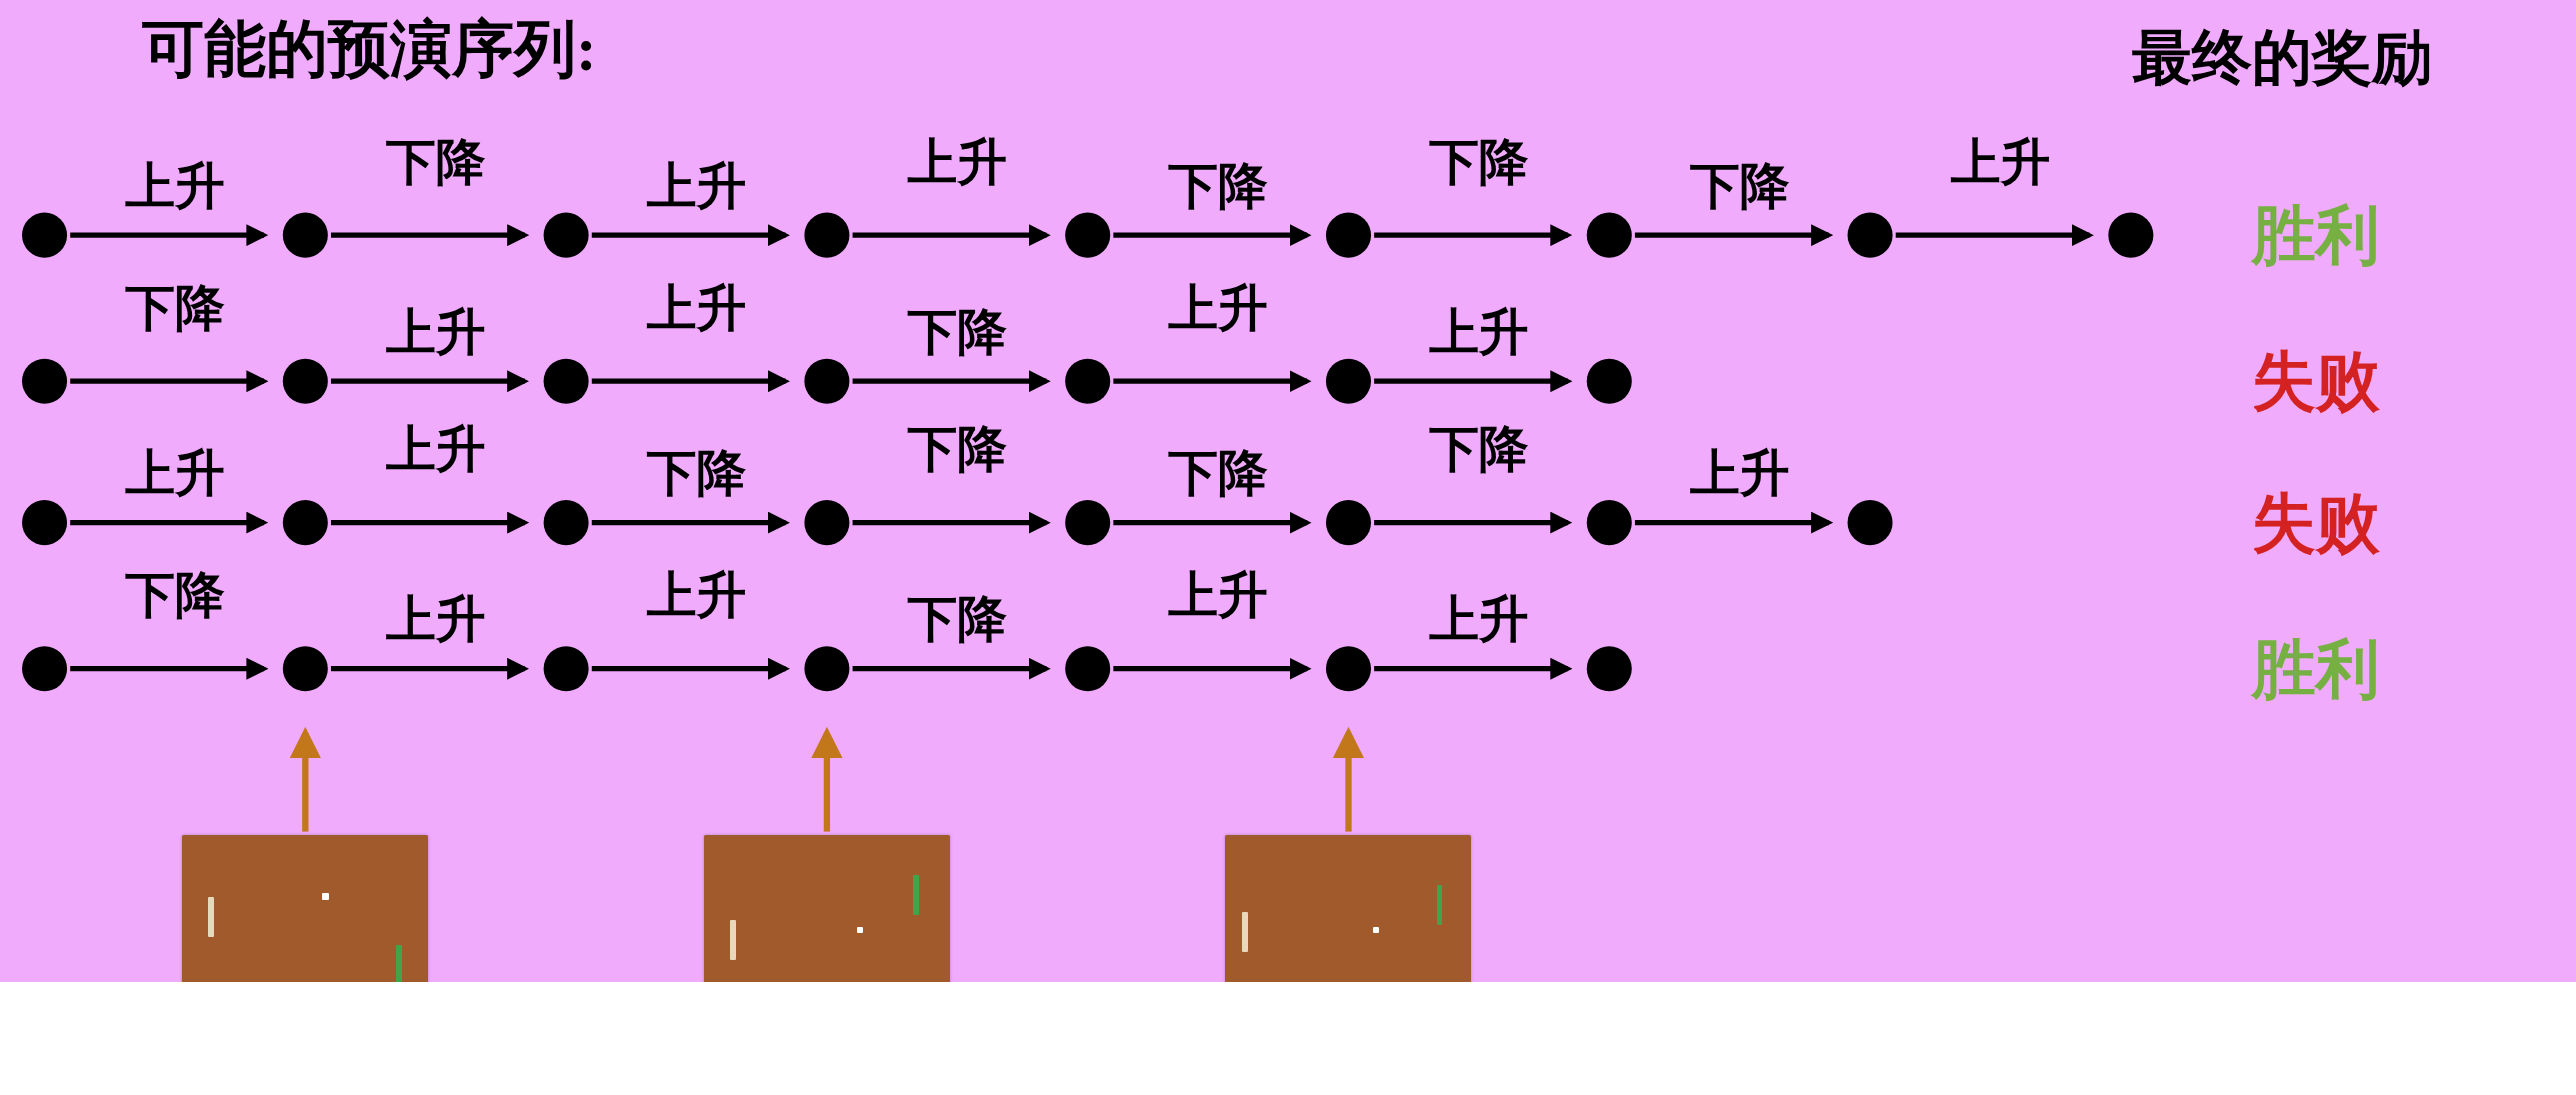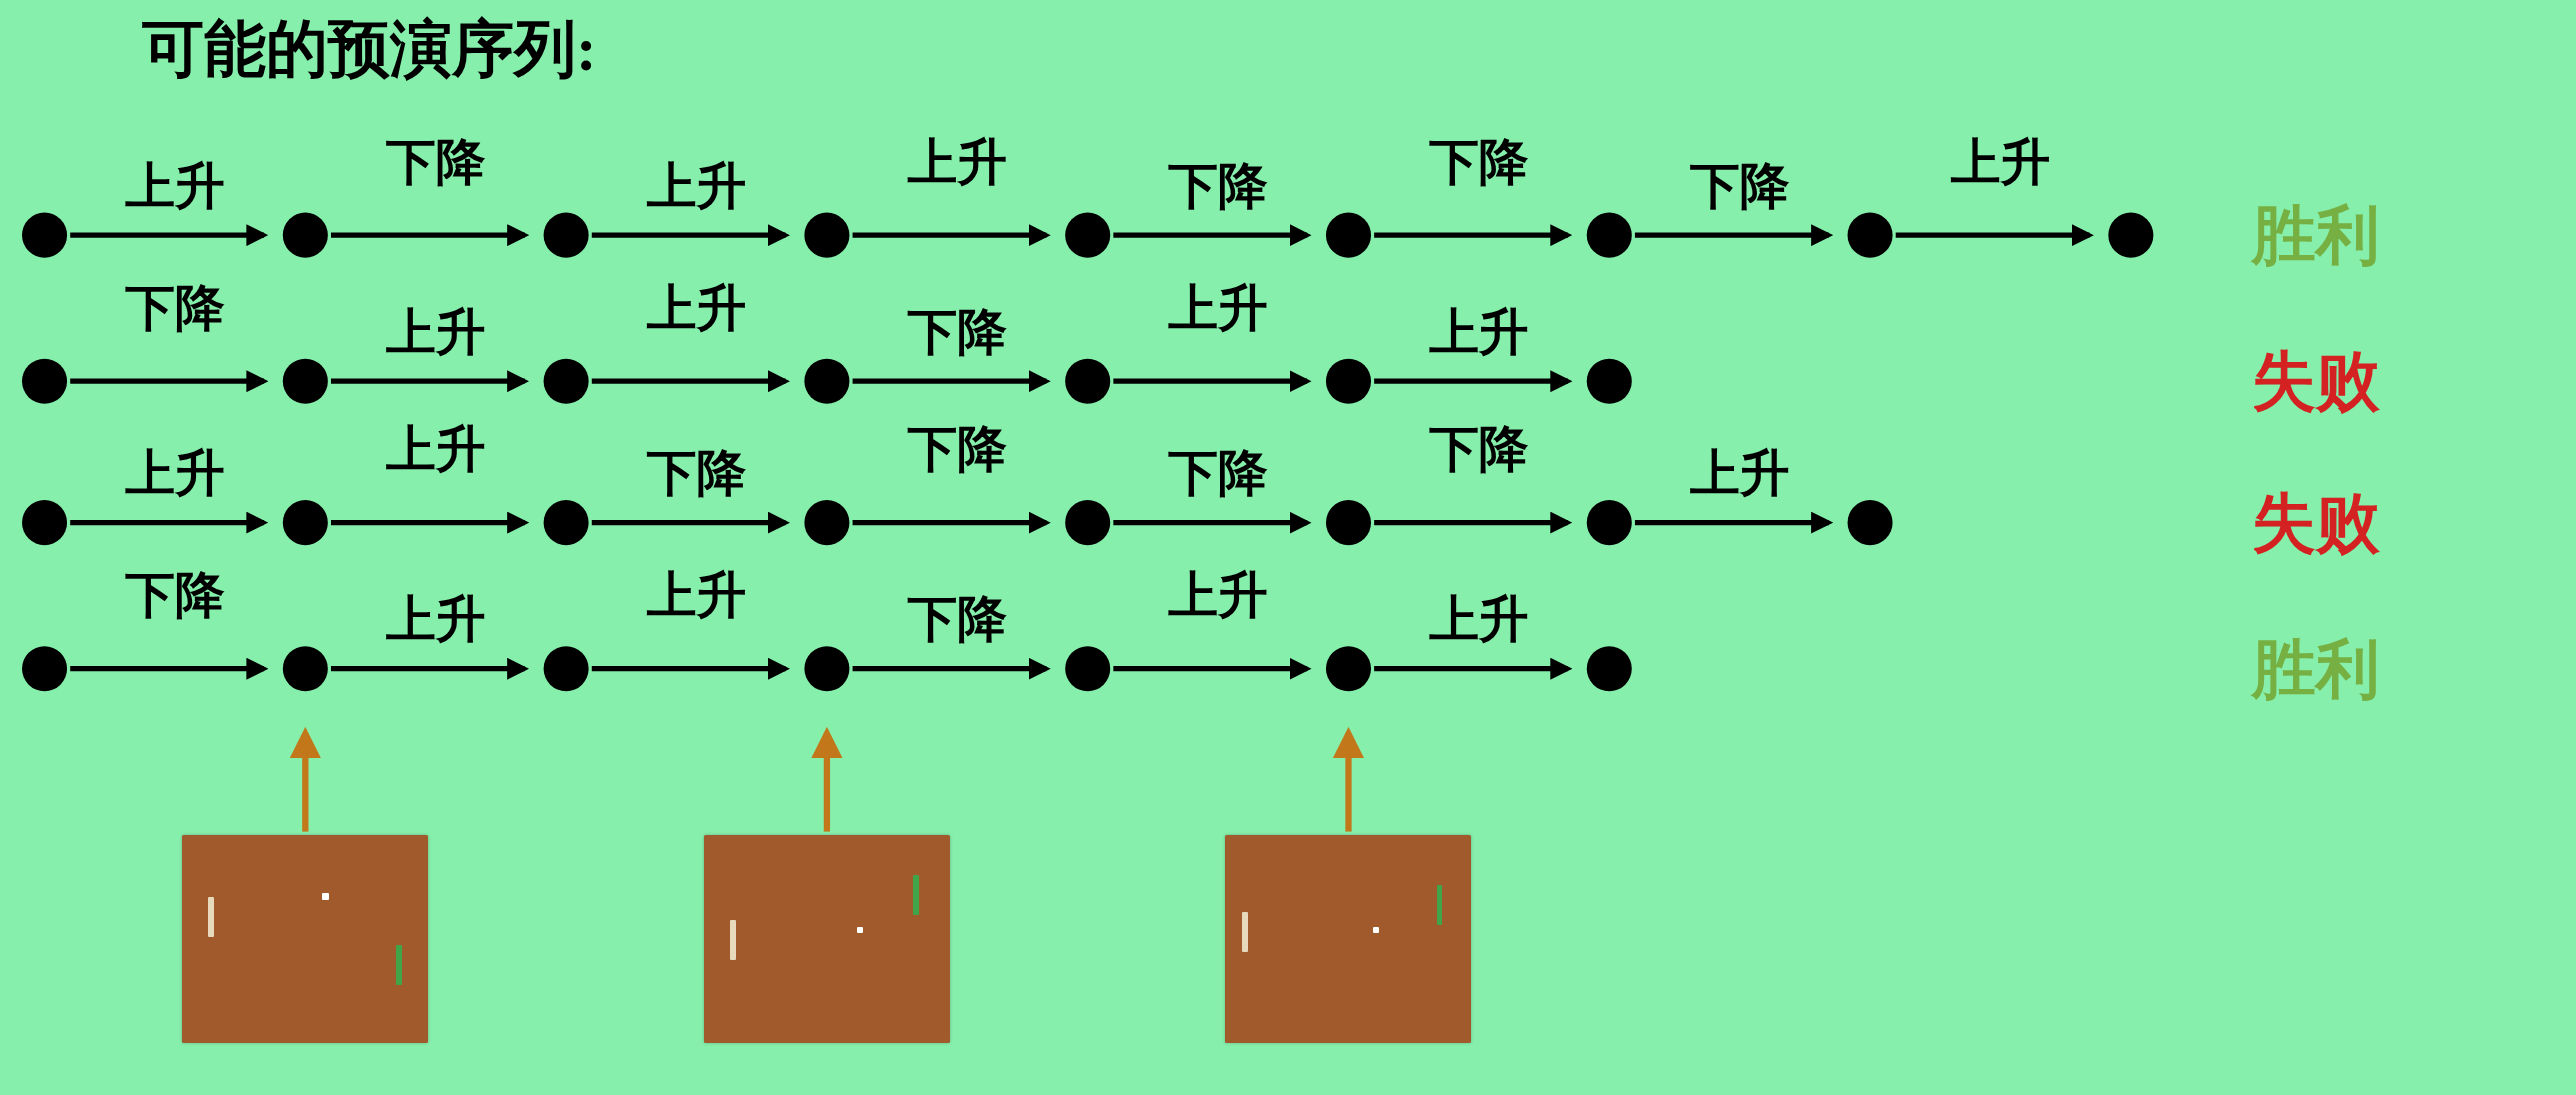--- a/index.html
+++ b/index.html
@@ -3,22 +3,22 @@
 <meta charset="utf-8">
 <style>
   html, body {
     margin: 0;
     padding: 0;
     background: #ffffff;
   }
   .canvas {
     position: relative;
     width: 2576px;
-    height: 1095px;
-    background: #86efac;
+    height: 982px;
+    background: #f0abfc;
     overflow: hidden;
     font-family: "Liberation Serif", "DejaVu Serif", serif;
   }
   .title {
     position: absolute;
     left: 142px;
     top: 7.3px;
     font-size: 62px;
     font-weight: 700;
     color: #000000;
@@ -70,20 +70,21 @@
     border-radius: 1px;
   }
 </style>
 </head>
 <body>
 
 <div class="canvas">
 
   <div class="title">可能的预演序列:</div>
 
+  <div class="reward-header">最终的奖励</div>
 
   <svg id="diagram-svg" width="2576" height="1095" xmlns="http://www.w3.org/2000/svg" viewBox="0 0 4919 2091">
     <defs>
       <marker id="ah-black" viewBox="0 0 10 10" refX="8" refY="5" markerWidth="4.2" markerHeight="4.2" orient="auto" markerUnits="strokeWidth">
         <path d="M0,0 L10,5 L0,10 z" fill="#000000"></path>
       </marker>
       <marker id="ah-orange" viewBox="0 0 10 10" refX="8" refY="5" markerWidth="5" markerHeight="5" orient="auto" markerUnits="strokeWidth">
         <path d="M0,0 L10,5 L0,10 z" fill="#C1771A"></path>
       </marker>
     </defs>

